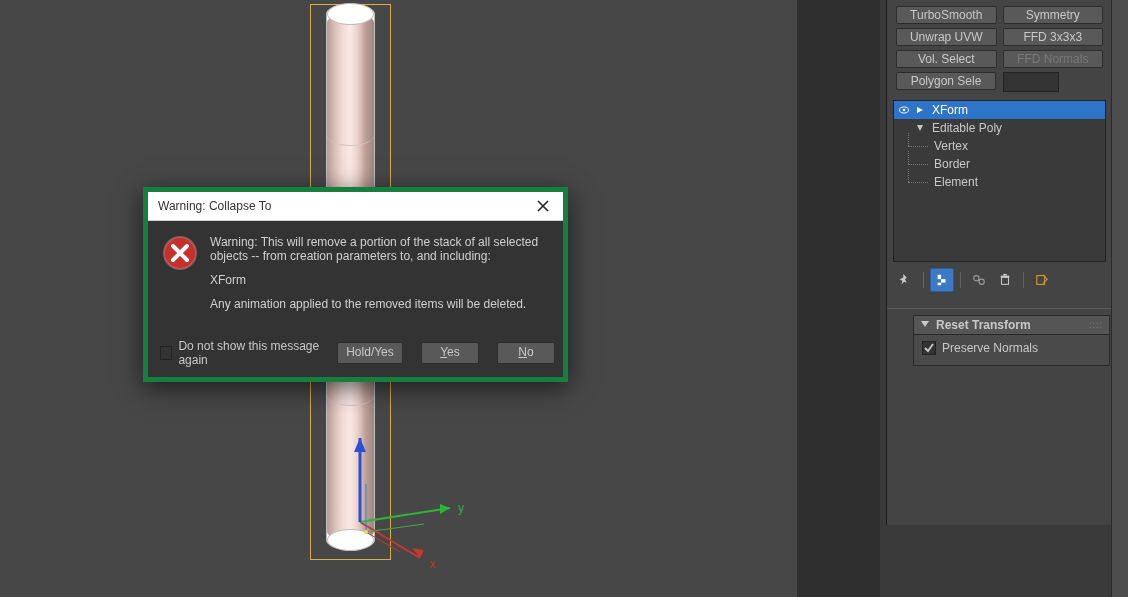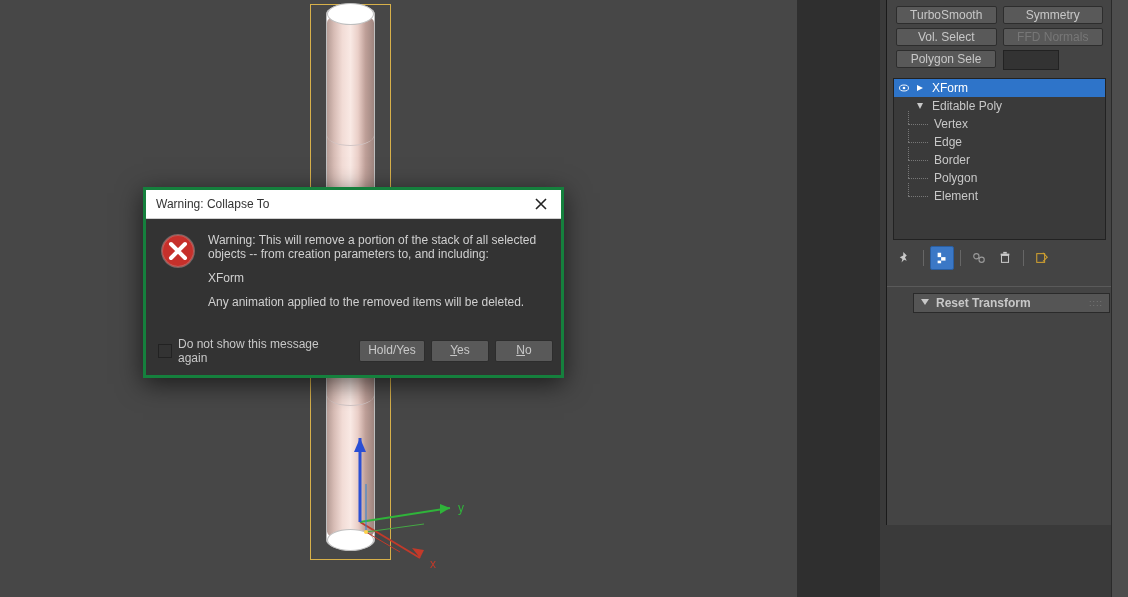--- a/index.html
+++ b/index.html
@@ -79,31 +79,31 @@
   .rollout { margin:0 2px;padding-left:24px;}
   .rollout-header { background: var(--rollout-header); height:18px; display:flex; align-items:center; padding:0 6px; gap:6px; border:1px solid #2a2a2a; cursor:pointer;}
   .rollout-header .grip { margin-left:auto; color:#7a7a7a; font-size:9px; letter-spacing:1px;}
   .rollout-title { font-weight:bold;}
   .rollout-body { background: var(--bg-panel2); padding:6px 8px 10px 8px; border:1px solid #2a2a2a; border-top:none;}
   .chk { display:flex; align-items:center; gap:6px;}
   .chk-box { width:12px; height:12px; background:#333; border:1px solid #222; display:flex; align-items:center; justify-content:center;}
   .chk-box.checked svg{display:block;} .chk-box svg{display:none;}
 
   
-  .dialog { position:absolute; left:143px; top:187px; width:415px; background: var(--dialog-bg); box-shadow:0 6px 24px rgba(0,0,0,0.6); border:3px solid #15803d;}
+  .dialog { position:absolute; left:143px; top:187px; width:415px; background: var(--dialog-bg); box-shadow:0 6px 24px rgba(0,0,0,0.6); border:5px solid #15803d;}
   .dialog-titlebar { height:28px; background: var(--dialog-titlebar); color: var(--text-dark); display:flex; align-items:center; padding:0 8px 0 10px; border-bottom:1px solid #d0d0d0;}
   .dialog-title { font-size:12px;}
   .dialog-close { margin-left:auto; width:24px; height:24px; display:flex; align-items:center; justify-content:center; cursor:pointer;}
   .dialog-body { padding:14px 16px 10px 14px;}
   .dialog-content { display:flex; gap:12px;}
   .dialog-icon { width:36px; height:36px; flex:0 0 36px;}
   .dialog-text p { margin:0 0 10px 0; color:#d0d0d0;}
   .dialog-indent { margin-left:18px;}
   .dialog-footer { display:flex; align-items:center; padding:8px 8px 10px 12px; gap:8px;}
-  .dialog-buttons { margin-left:auto; display:flex; gap:6px;align-items:flex-end;}
+  .dialog-buttons { margin-left:auto; display:flex; gap:18px;align-items:flex-end;}
   .dbtn { width:56px; height:20px; background: var(--bg-button); color:var(--text); border:1px solid #2d2d2d; border-radius:2px; text-align:center; line-height:19px; cursor:pointer;}
   .dbtn.wide{width:64px;}
   .dialog .chk-label { color: var(--text);}
 
   .underline { text-decoration: underline;}
 
   
   .panel-scroll { position:absolute; right:0; top:0; width:16px; height:597px; background:#4d4d4d; border-left:1px solid #2a2a2a;}
   .cmdpanel-inner { position:absolute; left:0; right:16px; top:0; bottom:0;}
 
@@ -159,20 +159,24 @@
     <div class="splitter-bar"></div>
   </div>
 
   <div class="cmdpanel">
     <div class="cmdpanel-inner">
 
       <div class="btnGrid">
         <div class="modbtn-row">
           <div class="modbtn">TurboSmooth</div>
           <div class="modbtn">Symmetry</div>
+        </div>
+        <div class="modbtn-row">
+          <div class="modbtn">Unwrap UVW</div>
+          <div class="modbtn">FFD 3x3x3</div>
         </div>
         <div class="modbtn-row">
           <div class="modbtn">Vol. Select</div>
           <div class="modbtn disabled">FFD Normals</div>
         </div>
         <div class="modbtn-row">
           <div class="modbtn" style="width:100px;">Polygon Sele</div>
           <div class="slider-box"></div>
         </div>
       </div>
@@ -205,29 +209,21 @@
               </span>
             </div>
             <span class="stack-label">Editable Poly</span>
           </div>
           <div class="stack-row">
             <span class="stack-indent"></span>
             <span class="stack-label">Vertex</span>
           </div>
           <div class="stack-row">
             <span class="stack-indent"></span>
-            <span class="stack-label">Edge</span>
-          </div>
-          <div class="stack-row">
-            <span class="stack-indent"></span>
             <span class="stack-label">Border</span>
-          </div>
-          <div class="stack-row">
-            <span class="stack-indent"></span>
-            <span class="stack-label">Polygon</span>
           </div>
           <div class="stack-row">
             <span class="stack-indent"></span>
             <span class="stack-label">Element</span>
           </div>
         </div>
       </div>
 
       <div class="stack-toolbar">
         <div class="toolbtn">
@@ -271,20 +267,30 @@
       <div class="rollout">
         <div class="rollout-header">
           <span>
             <svg width="10" height="10" viewBox="0 0 10 10">
                 <polygon points="1,2 9,2 5,8" fill="#c8c8c8"></polygon>
               </svg>
           </span>
           <span class="rollout-title">Reset Transform</span>
           <span class="grip">::::</span>
         </div>
+        <div class="rollout-body">
+          <div class="chk">
+            <span class="chk-box checked">
+              <svg width="10" height="10" viewBox="0 0 10 10">
+                  <path d="M1 5l3 3 5-7" fill="none" stroke="#c8c8c8" stroke-width="1.8"></path>
+                </svg>
+            </span>
+            <span>Preserve Normals</span>
+          </div>
+        </div>
       </div>
 
     </div>
 
     <div class="panel-scroll"></div>
   </div>
 
   <div class="dialog">
     <div class="dialog-titlebar">
       <span class="dialog-title">Warning: Collapse To</span>

